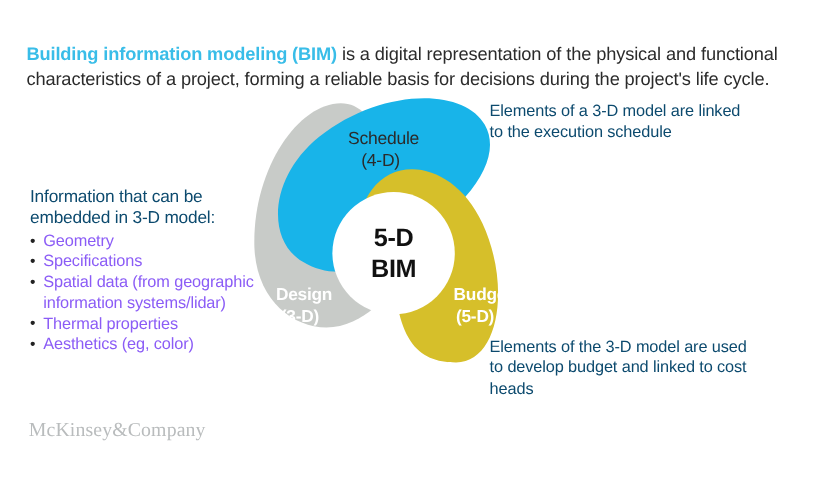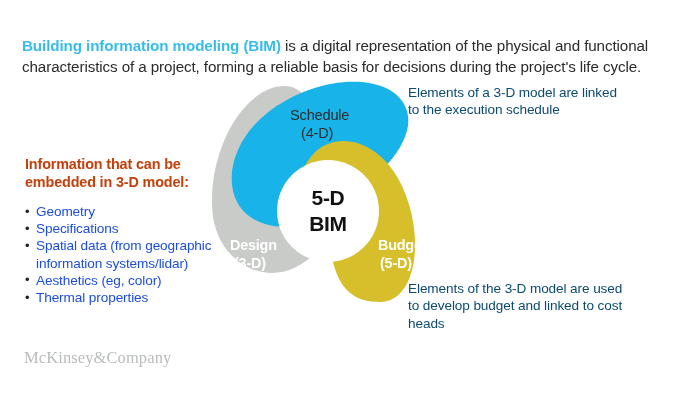--- a/index.html
+++ b/index.html
@@ -40,37 +40,37 @@
 
   
   .info-block {
     position: absolute;
     left: 25px;
     top: 156px;
     width: 200px;
   }
   .info-title {
     font-size: 14.4px;
-    font-weight: bold;
+    font-weight: normal;
     line-height: 17.5px;
-    color: #c2410c;
+    color: #0c4a6e;
     letter-spacing: -0.15px;
-    margin: 0 0 12px 0;
+    margin: 0 0 1px 0;
   }
   .info-list {
     list-style: none;
     margin: 0;
     padding: 0;
   }
   .info-list li {
     position: relative;
     padding-left: 11px;
     font-size: 13.6px;
     line-height: 17.2px;
-    color: #1d4ed8;
+    color: #8b5cf6;
     letter-spacing: -0.1px;
     margin-bottom: 0px;
   }
   .info-list li::before {
     content: "\2022";
     position: absolute;
     left: 0;
     top: -0.5px;
     font-size: 13px;
     color: #222222;
@@ -146,22 +146,22 @@
 
   <div class="info-block">
     <div class="info-title">
       <span>Information that can be</span><br>
       <span>embedded in 3-D model:</span>
     </div>
     <ul class="info-list">
       <li>Geometry</li>
       <li>Specifications</li>
       <li>Spatial data (from geographic information systems/lidar)</li>
+      <li>Thermal properties</li>
       <li>Aesthetics (eg, color)</li>
-      <li>Thermal properties</li>
     </ul>
   </div>
 
   <div class="diagram">
     <svg viewBox="0 0 225 235" xmlns="http://www.w3.org/2000/svg">
       <defs>
 
         <mask id="center-hole">
           <rect x="0" y="0" width="225" height="235" fill="#ffffff"></rect>
           <circle cx="130" cy="133" r="51" fill="#000000"></circle>

